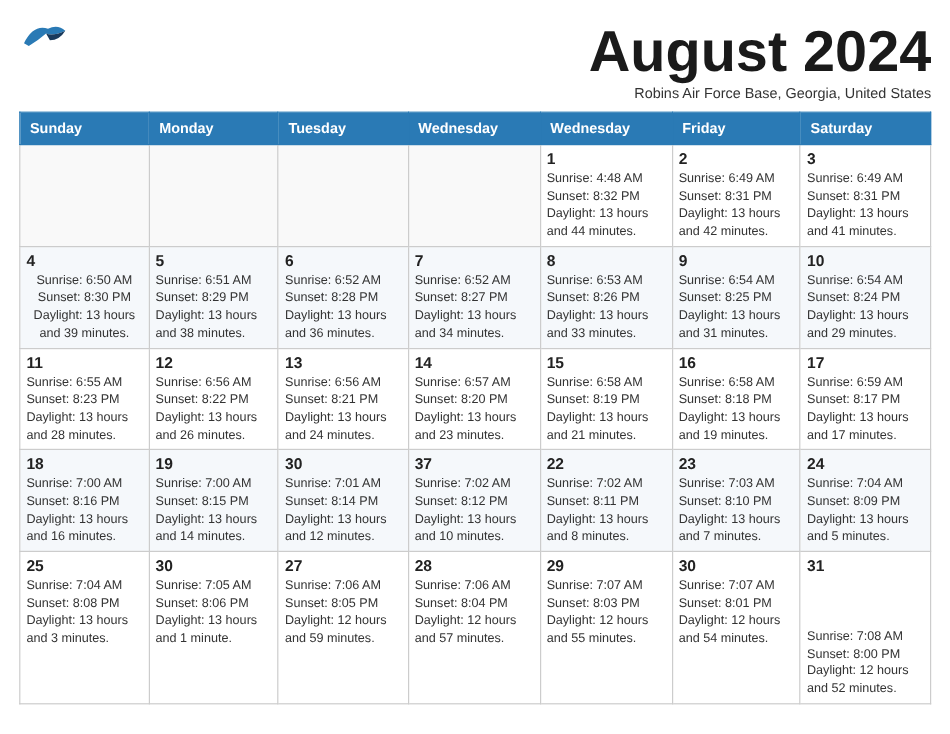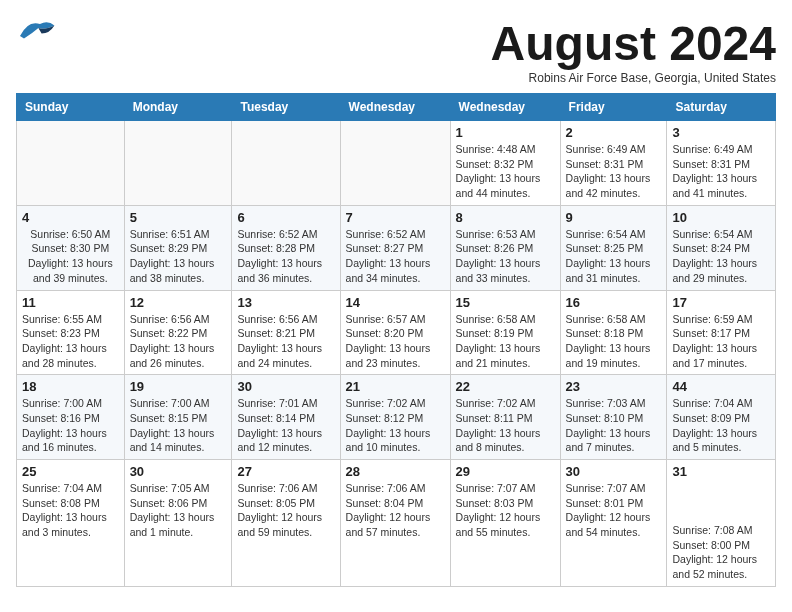--- a/index.html
+++ b/index.html
@@ -259,42 +259,42 @@
 and 14 minutes.</div>
         </td>
         <td>
           <span class="day-number">30</span>
           <div class="day-info" style="white-space: pre-line;">Sunrise: 7:01 AM
 Sunset: 8:14 PM
 Daylight: 13 hours
 and 12 minutes.</div>
         </td>
         <td>
-          <span class="day-number">21</span>
+          <span class="day-number">37</span>
           <div class="day-info" style="white-space: pre-line;">Sunrise: 7:02 AM
 Sunset: 8:12 PM
 Daylight: 13 hours
 and 10 minutes.</div>
         </td>
         <td>
           <span class="day-number">22</span>
           <div class="day-info" style="white-space: pre-line;">Sunrise: 7:02 AM
 Sunset: 8:11 PM
 Daylight: 13 hours
 and 8 minutes.</div>
         </td>
         <td>
           <span class="day-number">23</span>
           <div class="day-info" style="white-space: pre-line;">Sunrise: 7:03 AM
 Sunset: 8:10 PM
 Daylight: 13 hours
 and 7 minutes.</div>
         </td>
         <td>
-          <span class="day-number">44</span>
+          <span class="day-number">24</span>
           <div class="day-info" style="white-space: pre-line;">Sunrise: 7:04 AM
 Sunset: 8:09 PM
 Daylight: 13 hours
 and 5 minutes.</div>
         </td>
       </tr>
       <tr>
         <td>
           <span class="day-number">25</span>
           <div class="day-info" style="white-space: pre-line;">Sunrise: 7:04 AM

